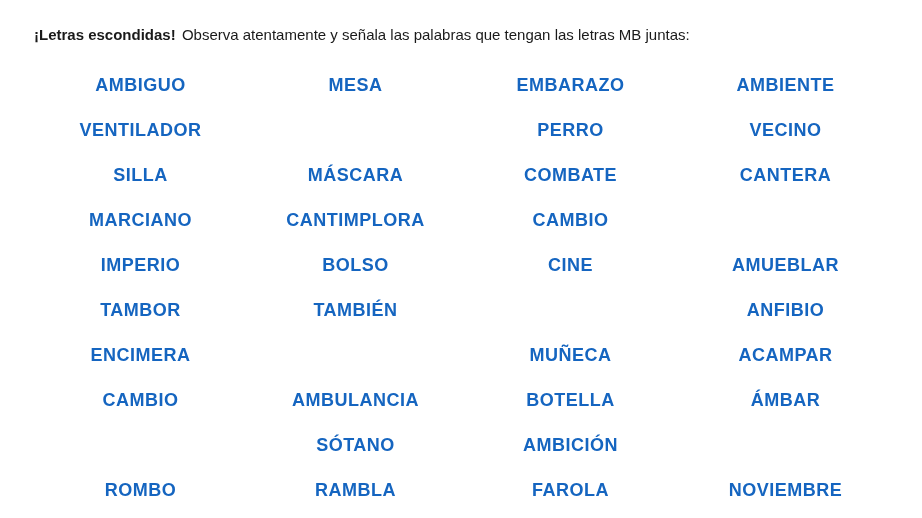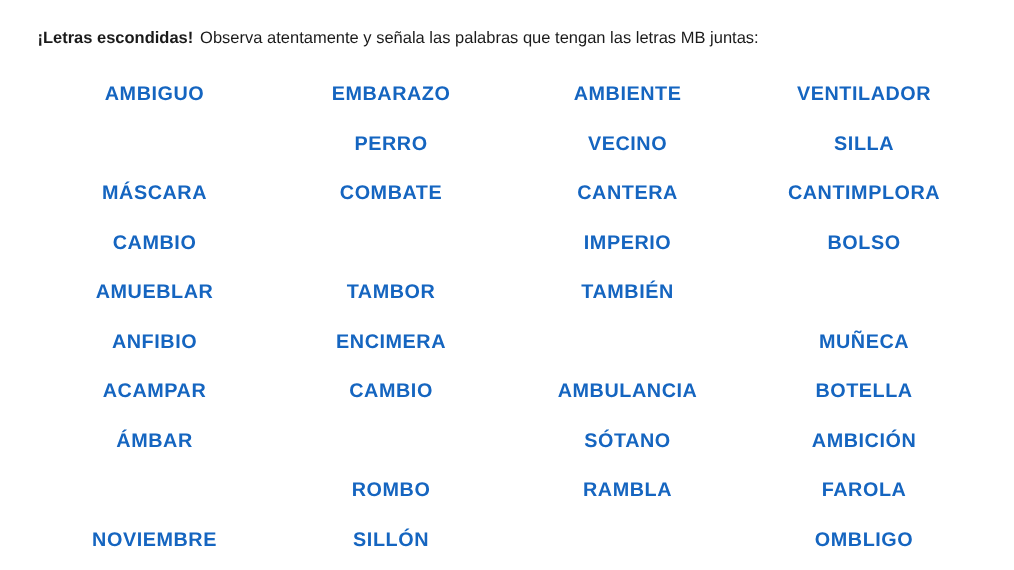--- a/index.html
+++ b/index.html
@@ -42,35 +42,38 @@
   </style>
 </head>
 <body>
 
 <div class="instructions">
   <strong>¡Letras escondidas!</strong><span> Observa atentamente y señala las palabras que tengan las letras MB juntas:</span>
 </div>
 
 <div class="words-grid" id="words-grid">
 <div class="word-cell">AMBIGUO</div>
+    <div class="word-cell">MESA</div>
     <div class="word-cell">EMBARAZO</div>
     <div class="word-cell">AMBIENTE</div>
     <div class="word-cell">VENTILADOR</div>
     <div class="word-cell empty"></div>
     <div class="word-cell">PERRO</div>
     <div class="word-cell">VECINO</div>
     <div class="word-cell">SILLA</div>
     <div class="word-cell">MÁSCARA</div>
     <div class="word-cell">COMBATE</div>
     <div class="word-cell">CANTERA</div>
+    <div class="word-cell">MARCIANO</div>
     <div class="word-cell">CANTIMPLORA</div>
     <div class="word-cell">CAMBIO</div>
     <div class="word-cell empty"></div>
     <div class="word-cell">IMPERIO</div>
     <div class="word-cell">BOLSO</div>
+    <div class="word-cell">CINE</div>
     <div class="word-cell">AMUEBLAR</div>
     <div class="word-cell">TAMBOR</div>
     <div class="word-cell">TAMBIÉN</div>
     <div class="word-cell empty"></div>
     <div class="word-cell">ANFIBIO</div>
     <div class="word-cell">ENCIMERA</div>
     <div class="word-cell empty"></div>
     <div class="word-cell">MUÑECA</div>
     <div class="word-cell">ACAMPAR</div>
     <div class="word-cell">CAMBIO</div>

